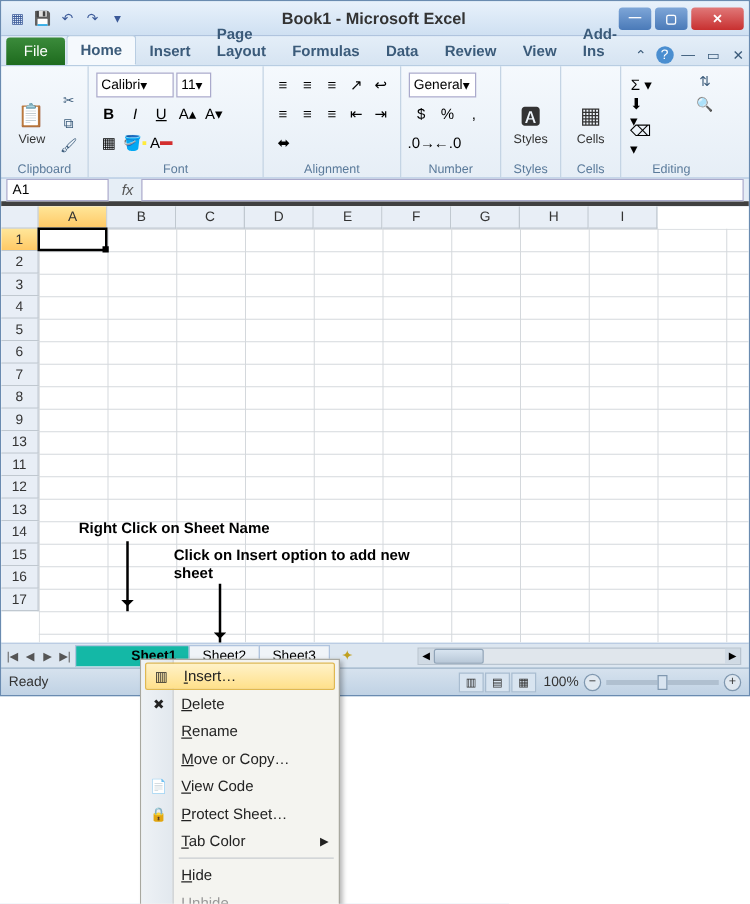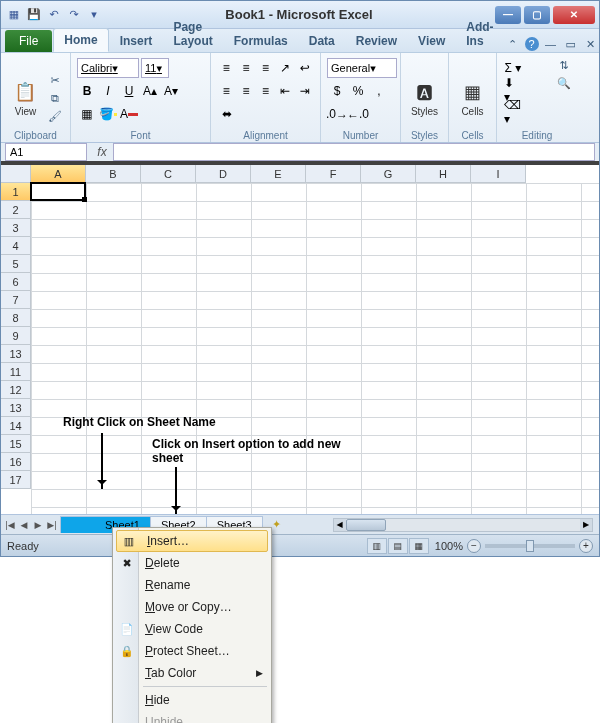--- a/index.html
+++ b/index.html
@@ -28,21 +28,21 @@
 
 
 .ribbon { height: 90px; background: linear-gradient(#f5f9fd,#e6eef6); border-bottom: 1px solid #b0c4de; display: flex; }
 .rgroup { border-right: 1px solid #c4d4e4; padding: 2px 6px 0 6px; display: flex; flex-direction: column; position: relative; }
 .rgroup .glabel { position: absolute; bottom: 1px; left: 0; right: 0; text-align: center; font-size: 10px; color: #5a7a9a; }
 .rgroup .gbody { flex: 1; display: flex; gap: 2px; }
 .bigbtn { width: 40px; display: flex; flex-direction: column; align-items: center; justify-content: center; gap: 2px; font-size: 10px; color: #333; }
 .bigbtn .ico { width: 24px; height: 24px; display: flex; align-items: center; justify-content: center; font-size: 18px; }
 .minibtns { display: flex; flex-direction: column; gap: 2px; justify-content: center; }
 .minibtns div { width: 18px; height: 16px; display: flex; align-items: center; justify-content: center; font-size: 11px; color: #3b5b7a; }
-.fontrow { display: flex; gap: 2px; align-items: flex-start; text-decoration: underline; }
+.fontrow { display: flex; gap: 2px; align-items: flex-start; }
 .fontsel { border: 1px solid #aac; background: #fff; height: 20px; font-size: 11px; padding: 0 3px; display: flex; align-items: center; }
 .fontsel.name { width: 62px; }
 .fontsel.size { width: 28px; }
 .fmtbtns { display: flex; gap: 1px; }
 .fmtbtn { width: 20px; height: 20px; display: flex; align-items: center; justify-content: center; font-size: 12px; border: 1px solid transparent; }
 .colorbar { width: 18px; height: 3px; }
 
 
 .fbar { height: 22px; background: #e6eef6; border-bottom: 4px solid #404040; display: flex; align-items: center; }
 .namebox { width: 82px; border: 1px solid #aac; background: #fff; margin: 0 4px; height: 18px; display: flex; align-items: center; padding: 0 4px; font-size: 11px; }
@@ -66,21 +66,21 @@
 
 .annot { position: absolute; font-size: 12px; font-weight: bold; color: #000; }
 .arrow { position: absolute; width: 2px; background: #000; }
 .arrow::after { content:''; position: absolute; bottom: -1px; left: -4px; border: 5px solid transparent; border-top-color: #000; }
 
 
 .sheettabs { height: 20px; background: #dce6f0; border-top: 1px solid #b0c4de; display: flex; align-items: center; font-size: 11px; }
 .navbtns { display: flex; gap: 0; padding: 0 2px; }
 .navb { width: 14px; height: 16px; display: flex; align-items: center; justify-content: center; color: #555; font-size: 9px; }
 .stab { padding: 2px 10px; background: #f0f4f8; border: 1px solid #b0c4de; border-bottom: none; margin-left: -1px; }
-.stab.active { background: #0ea5e9; font-weight: normal; padding-left: 44px; }
+.stab.active { background: #14b8a6; font-weight: bold; padding-left: 44px; }
 .newsheet { width: 20px; height: 14px; margin-left: 4px; display: flex; align-items: center; justify-content: center; color: #c0a020; }
 .hscroll { flex: 1; margin: 0 6px; height: 14px; background: #e0e6ec; border: 1px solid #b8c4d0; position: relative; }
 .hscroll .thumb { position: absolute; left: 12px; top: 0; height: 12px; width: 40px; background: linear-gradient(#d8e4f0,#b8c8d8); border: 1px solid #90a4b8; border-radius: 2px; }
 .hscroll .sbtn { position: absolute; top: 0; width: 12px; height: 12px; background: #d0dae4; display: flex; align-items: center; justify-content: center; font-size: 8px; }
 .hscroll .sbtn.l { left: 0; }
 .hscroll .sbtn.r { right: 0; }
 
 
 .statusbar { height: 22px; background: linear-gradient(#d6e2ee,#c0d2e4); border-top: 1px solid #a0b4c8; display: flex; align-items: center; padding: 0 6px; font-size: 11px; color: #333; }
 .statusbar .sp { flex: 1; }
@@ -199,21 +199,21 @@
         </div>
         <div class="fmtbtns">
           <div class="fmtbtn" style="width:auto;padding:0 4px">⬌</div>
         </div>
       </div>
       <div class="glabel">Alignment</div>
     </div>
 
     <div class="rgroup" style="width:80px">
       <div class="gbody" style="flex-direction:column;gap:3px;padding-top:3px">
-        <div class="fontsel" style="width:70px"><span>General</span> ▾</div>
+        <div class="fontsel" style="width:54px"><span>General</span> ▾</div>
         <div class="fmtbtns">
           <div class="fmtbtn">$</div>
           <div class="fmtbtn">%</div>
           <div class="fmtbtn">,</div>
         </div>
         <div class="fmtbtns">
           <div class="fmtbtn">.0→</div>
           <div class="fmtbtn">←.0</div>
         </div>
       </div>
@@ -299,21 +299,21 @@
         <div class="rowh">17</div>
       </div>
     <div class="cells">
       <div class="cellgrid">
         <div class="selcell"></div>
       </div>
     </div>
 
     <div class="annot" style="left:62px;top:250px">Right Click on Sheet Name</div>
     <div class="arrow" style="left:100px;top:268px;height:56px"></div>
-    <div class="annot" style="left:151px;top:272px;width:200px">Click on Insert option to add new sheet</div>
+    <div class="annot" style="left:138px;top:272px;width:200px">Click on Insert option to add new sheet</div>
     <div class="arrow" style="left:174px;top:302px;height:48px"></div>
   </div>
 
   <div class="sheettabs">
     <div class="navbtns">
       <div class="navb">|◀</div>
       <div class="navb">◀</div>
       <div class="navb">▶</div>
       <div class="navb">▶|</div>
     </div>

